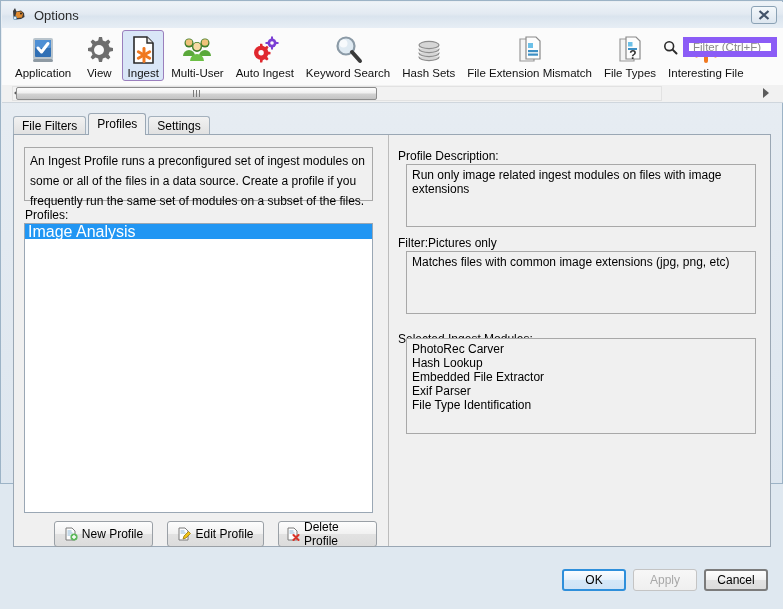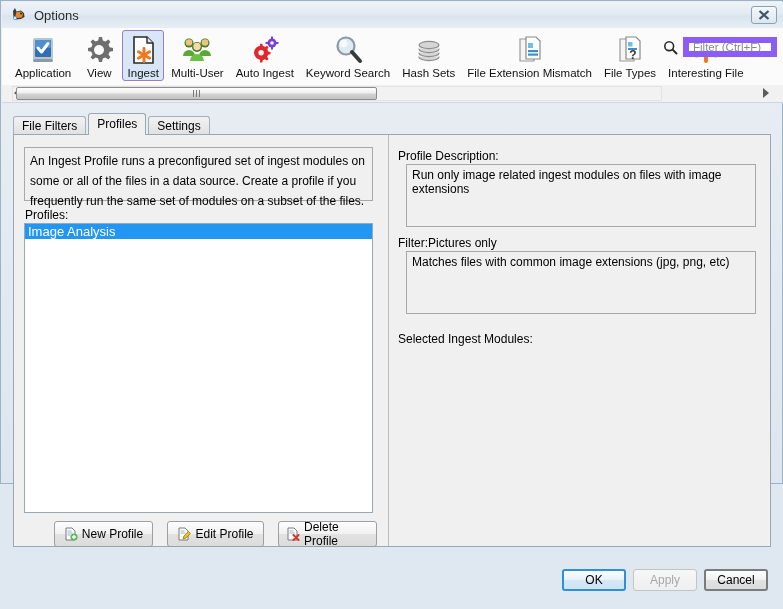--- a/index.html
+++ b/index.html
@@ -203,21 +203,21 @@
     position: absolute; left: 10px; top: 88px;
     width: 349px; height: 290px;
     box-sizing: border-box;
     border: 1px solid #9aa7b4;
     background: #fff;
     overflow: hidden;
   }
   .profile-row {
     height: 15px; line-height: 15px;
     padding-left: 3px;
-    font-size: 13px;
+    font-size: 16px;
     cursor: pointer;
   }
   .profile-row.selected { background: #2196f3; color: #fff; }
 
   #left-buttons {
     position: absolute; left: 40px; top: 386px;
     display: flex;
   }
   .btn {
     box-sizing: border-box;
@@ -538,20 +538,27 @@
     </div>
 
     <div id="right-pane">
       <div class="r-label" id="lbl-desc">Profile Description:</div>
       <div class="r-box" id="box-desc">Run only image related ingest modules on files with image extensions</div>
 
       <div class="r-label" id="lbl-filter">Filter:Pictures only</div>
       <div class="r-box" id="box-filter">Matches files with common image extensions (jpg, png, etc)</div>
 
       <div class="r-label" id="lbl-modules">Selected Ingest Modules:</div>
+      <div class="r-box" id="box-modules">
+        <div class="mod-line">PhotoRec Carver</div>
+        <div class="mod-line">Hash Lookup</div>
+        <div class="mod-line">Embedded File Extractor</div>
+        <div class="mod-line">Exif Parser</div>
+        <div class="mod-line">File Type Identification</div>
+      </div>
     </div>
   </div>
 
   <div id="bottom-buttons">
     <div class="dlg-btn" id="btn-ok">
       <span>OK</span>
     </div>
     <div class="dlg-btn" id="btn-apply">
       <span>Apply</span>
     </div>

